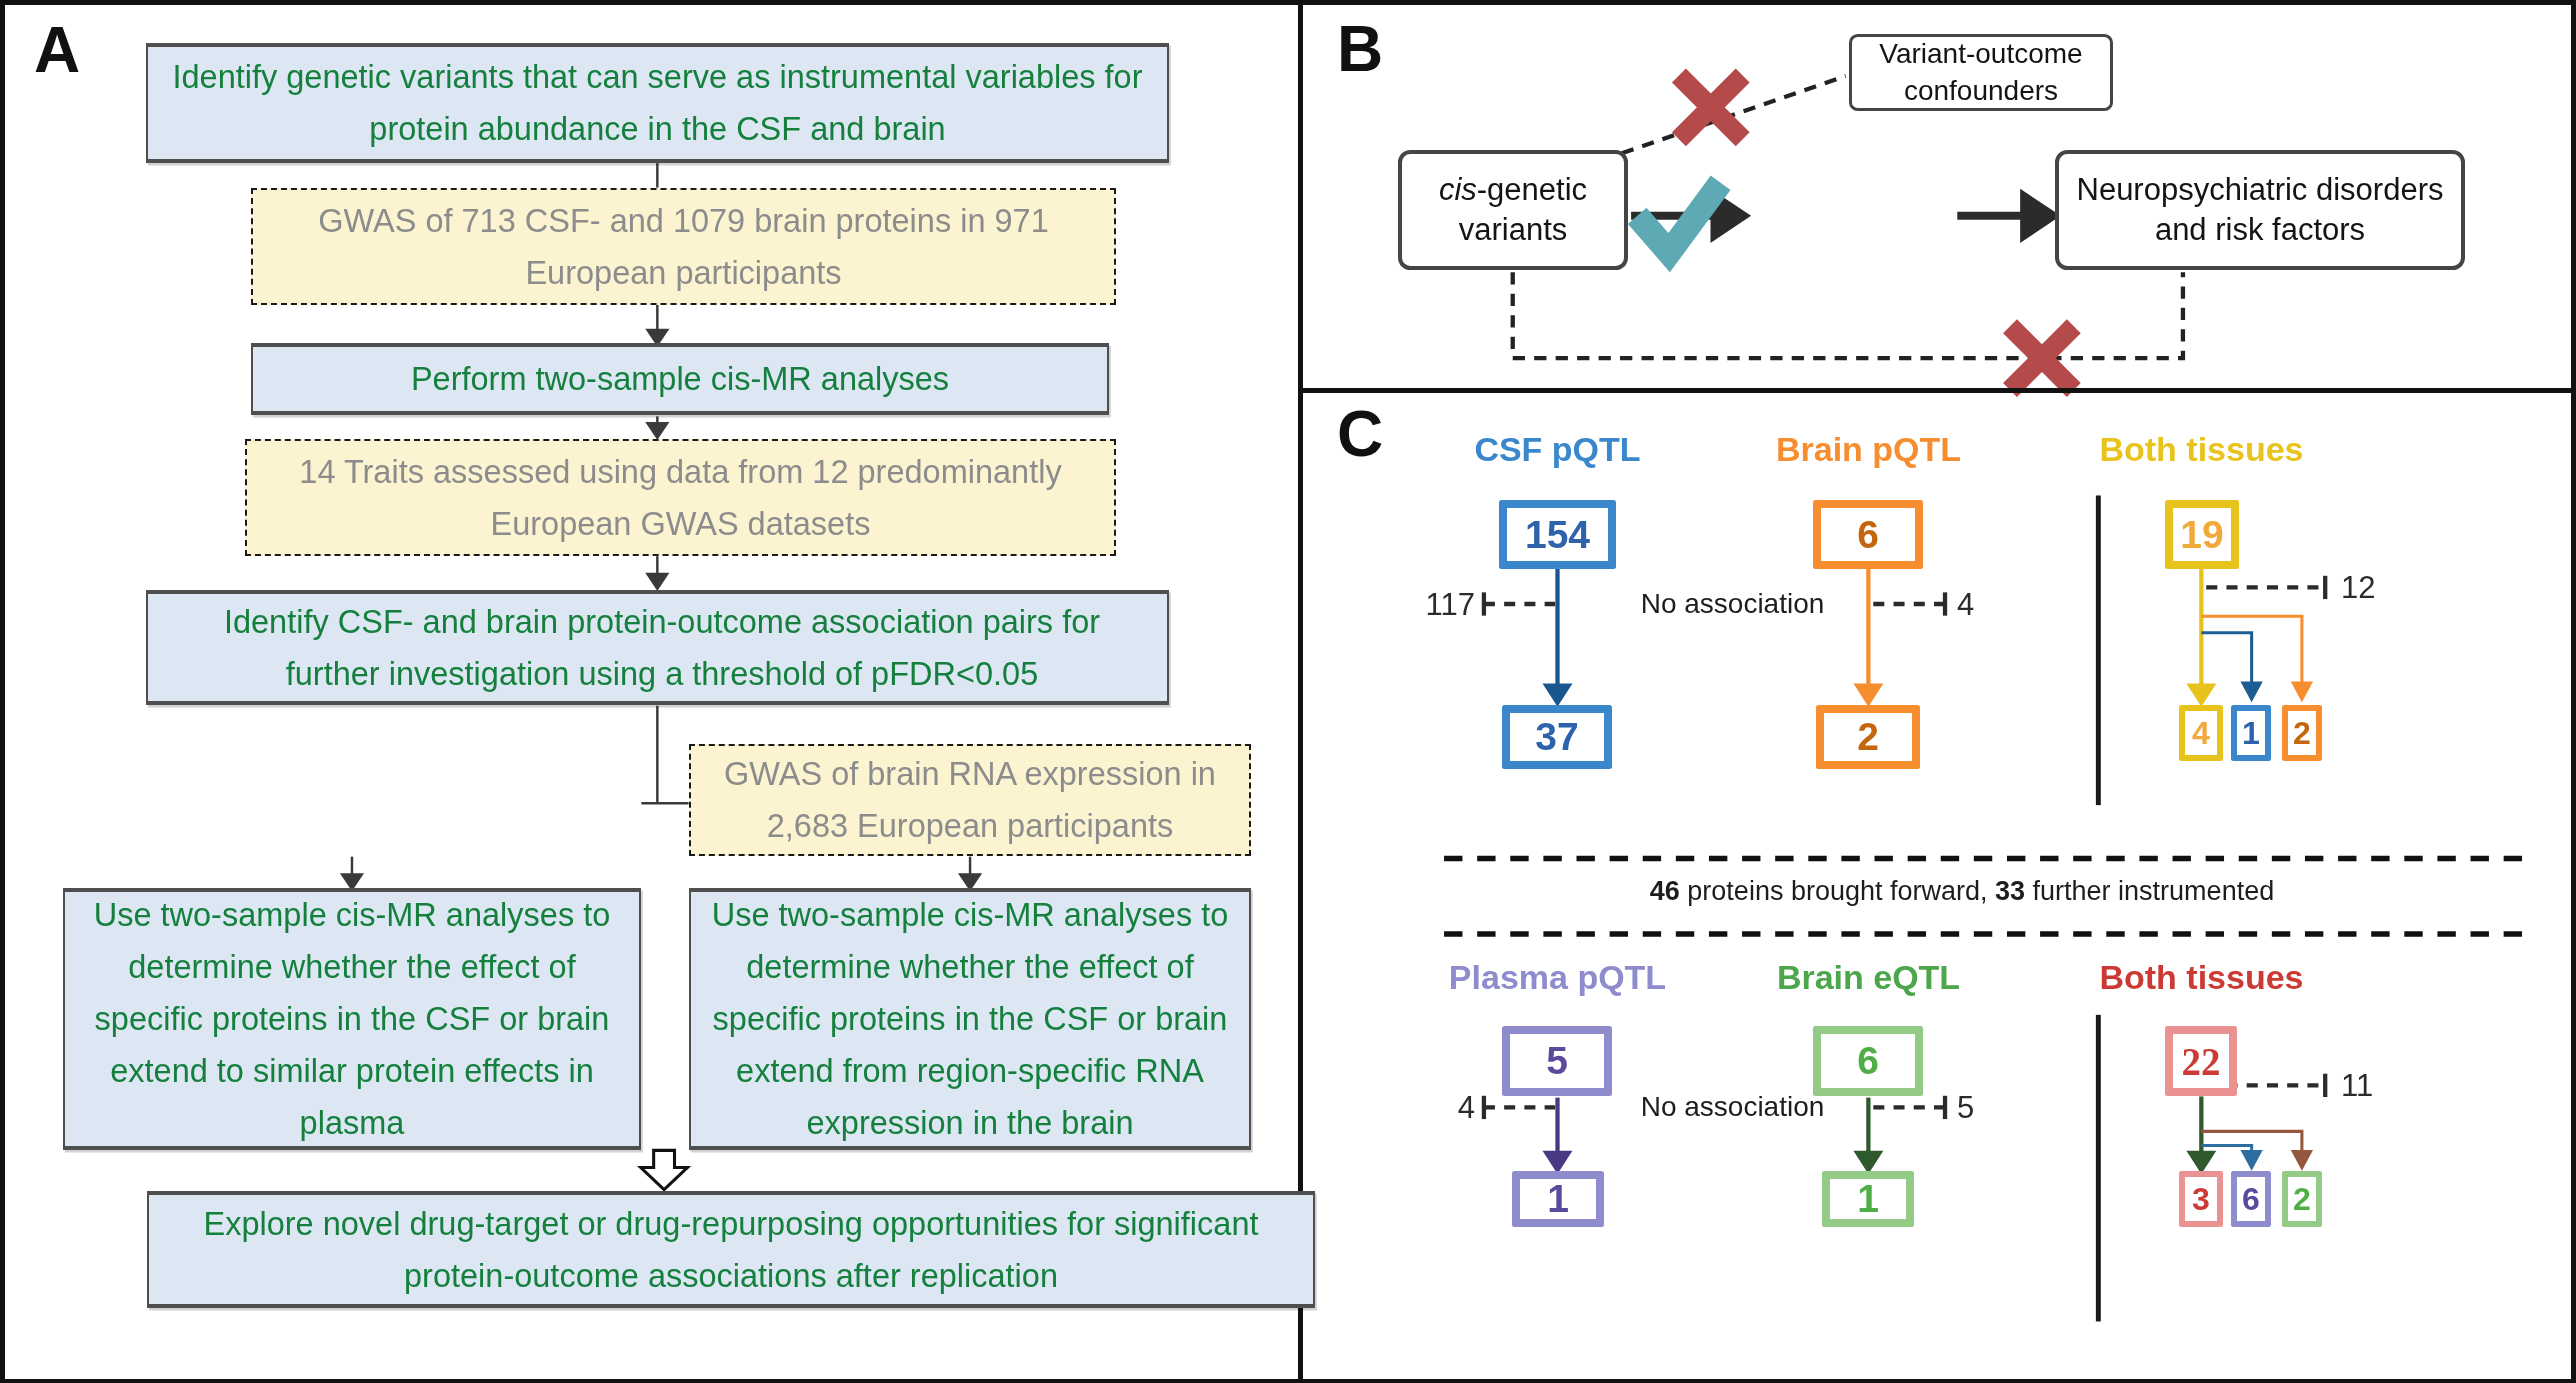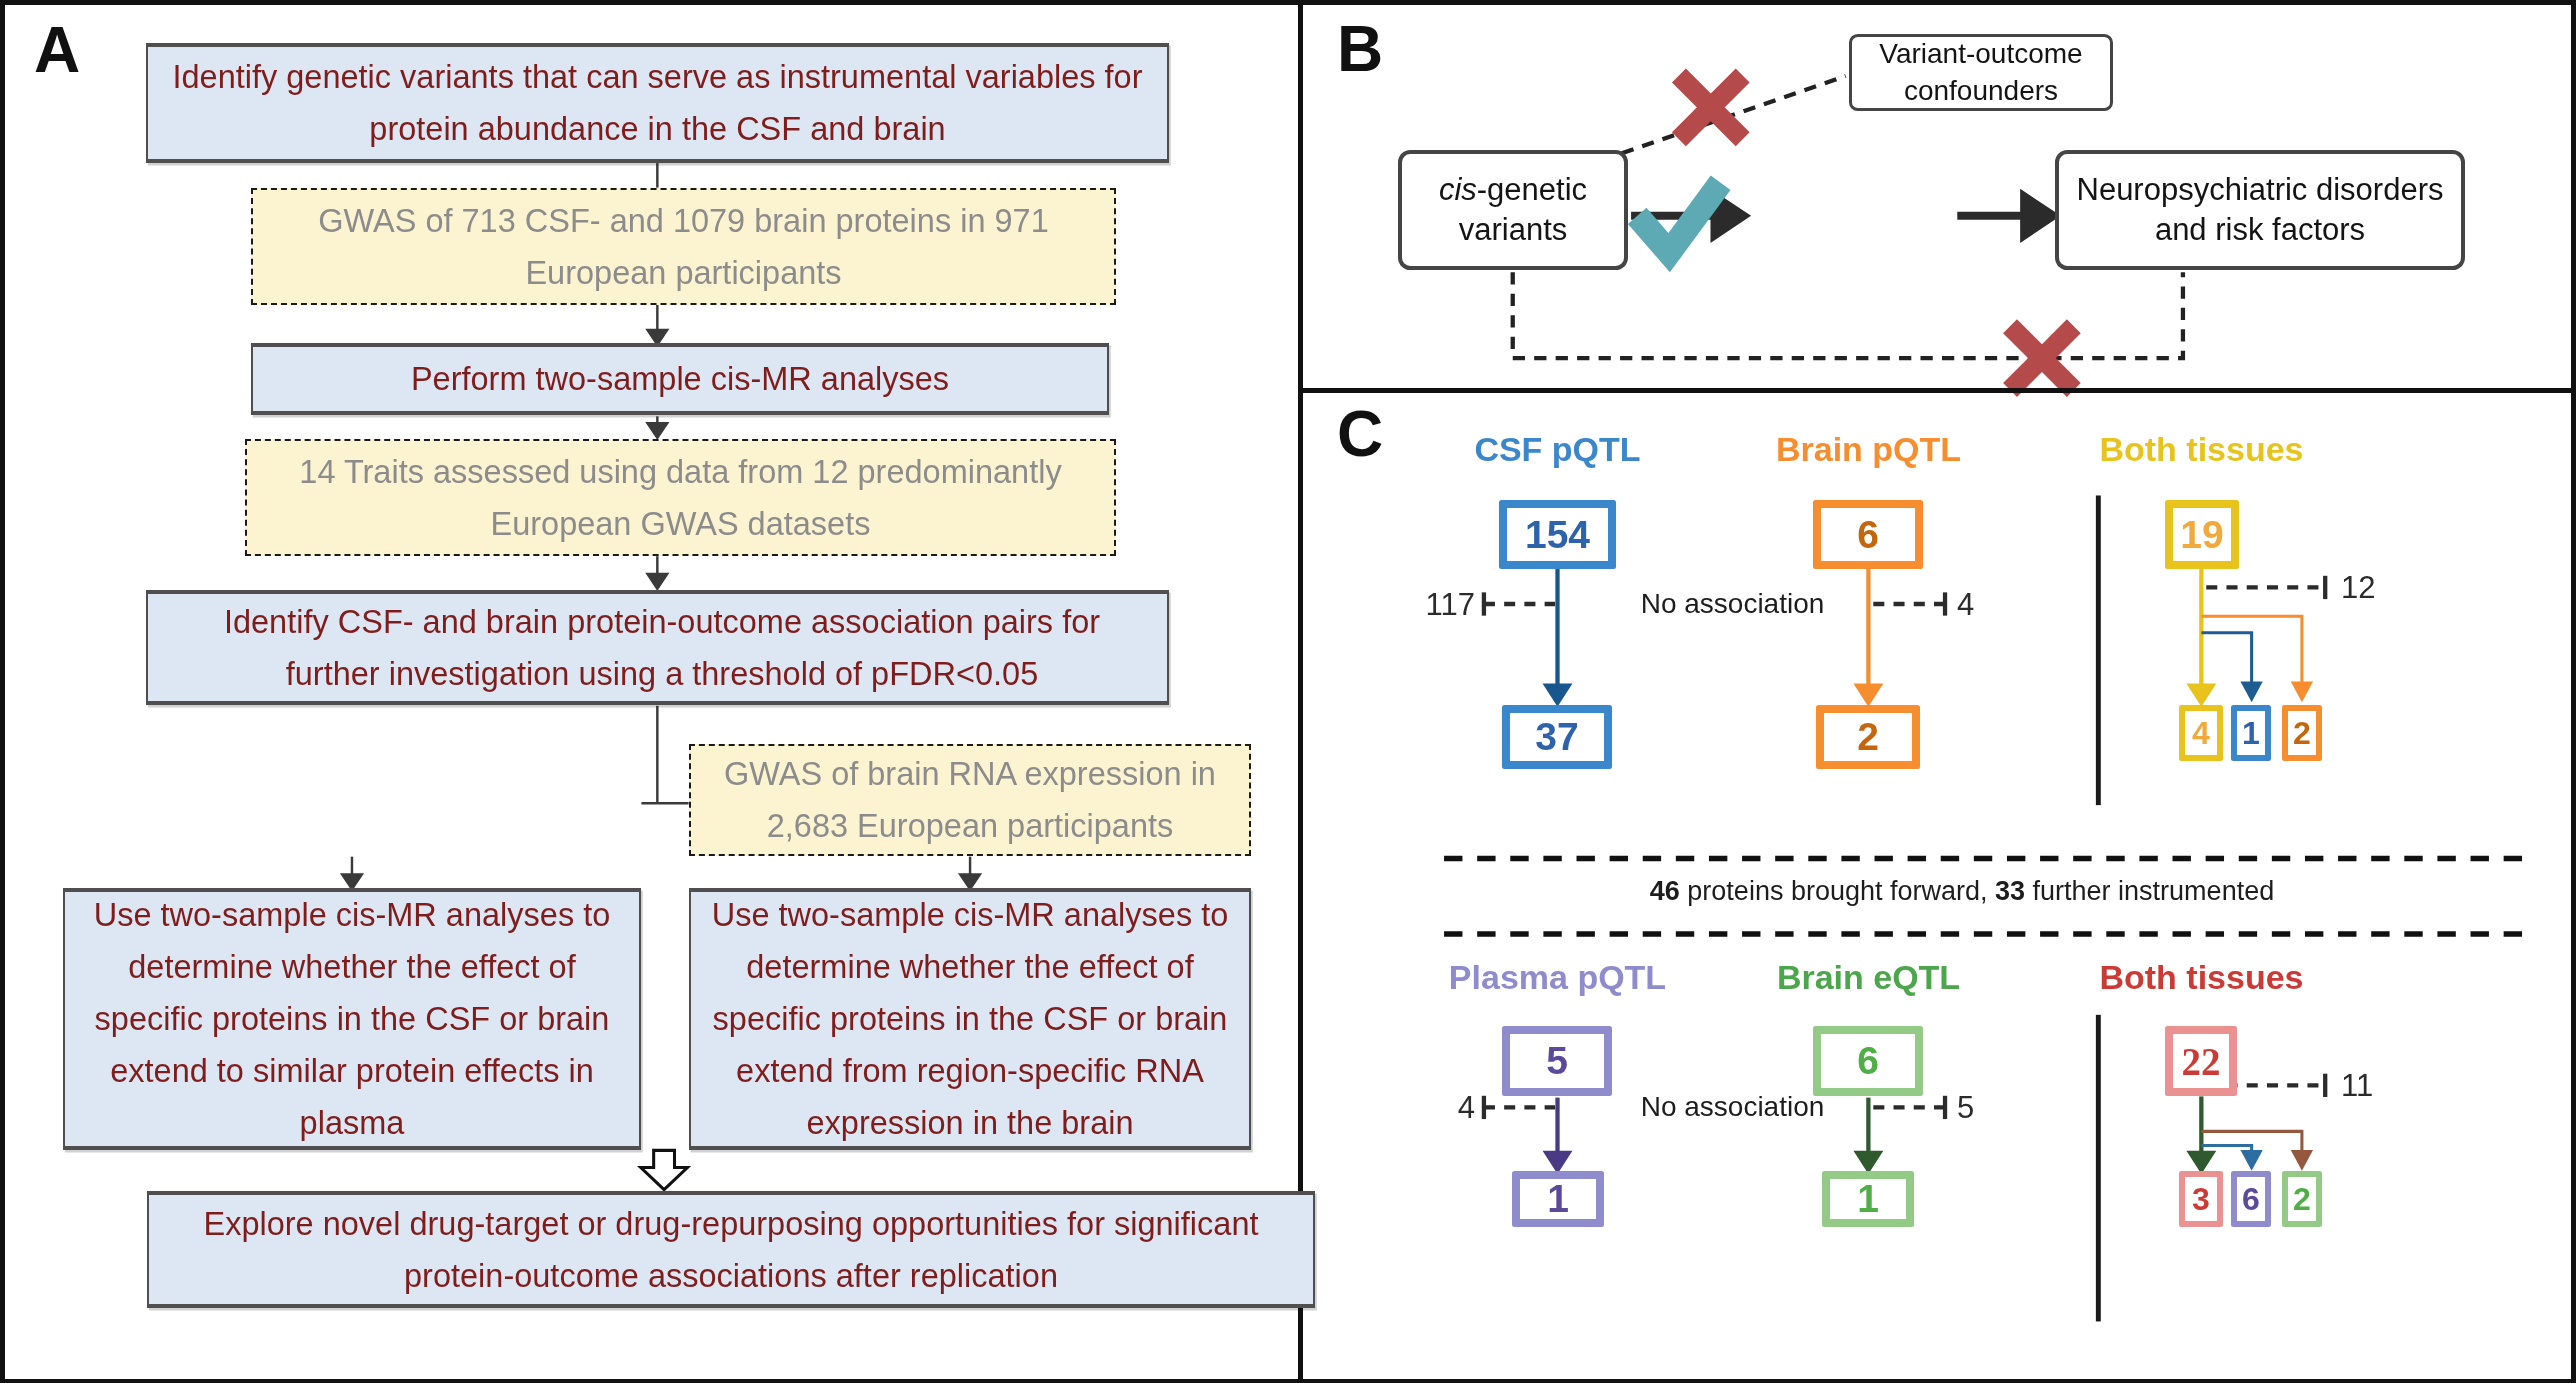--- a/index.html
+++ b/index.html
@@ -5,21 +5,21 @@
   html,body{margin:0;padding:0;background:#fff;}
   #stage{position:relative;width:2576px;height:1384px;background:#fff;
          font-family:"Liberation Sans",sans-serif;overflow:hidden;}
   .frame{position:absolute;inset:0;border:5.5px solid #111;box-sizing:border-box;}
   .divider-v{position:absolute;left:1298px;top:0;width:4.9px;height:1384px;background:#111;}
   .divider-h{position:absolute;left:1298px;top:388px;width:1278px;height:4.9px;background:#111;}
   .overlay{position:absolute;left:0;top:0;width:2576px;height:1384px;}
   .panel-label{position:absolute;font-size:64px;font-weight:bold;color:#111;line-height:1;}
   
   .abox{position:absolute;box-sizing:border-box;display:flex;align-items:center;justify-content:center;
-        text-align:center;font-size:32.5px;line-height:1.6;color:#7f1d1d;padding:3.7px 16px;}
+        text-align:center;font-size:32.5px;line-height:1.6;color:#15803d;padding:3.7px 16px;}
   .blue{background:var(--panel-blue-fill);border:2.5px solid #4f4f4f;border-top-width:4.3px;border-bottom-width:4.3px;
         box-shadow:1.8px 2.5px 0 rgba(0,0,0,.18);}
   .yellow{background:var(--panel-yellow-fill);border:2.5px dashed #1a1a1a;color:var(--muted-text);}
   
   .bbox{position:absolute;box-sizing:border-box;display:flex;align-items:center;justify-content:center;
         text-align:center;font-size:31px;line-height:1.3;color:#141414;background:#fff;
         border:4.9px solid #454545;border-radius:12.3px;padding:0 11px;}
   .bbox.thin{border-width:3.1px;border-radius:8.6px;font-size:28px;}
   
   .clabel{position:absolute;width:245px;text-align:center;font-size:34px;font-weight:bold;line-height:1;}

